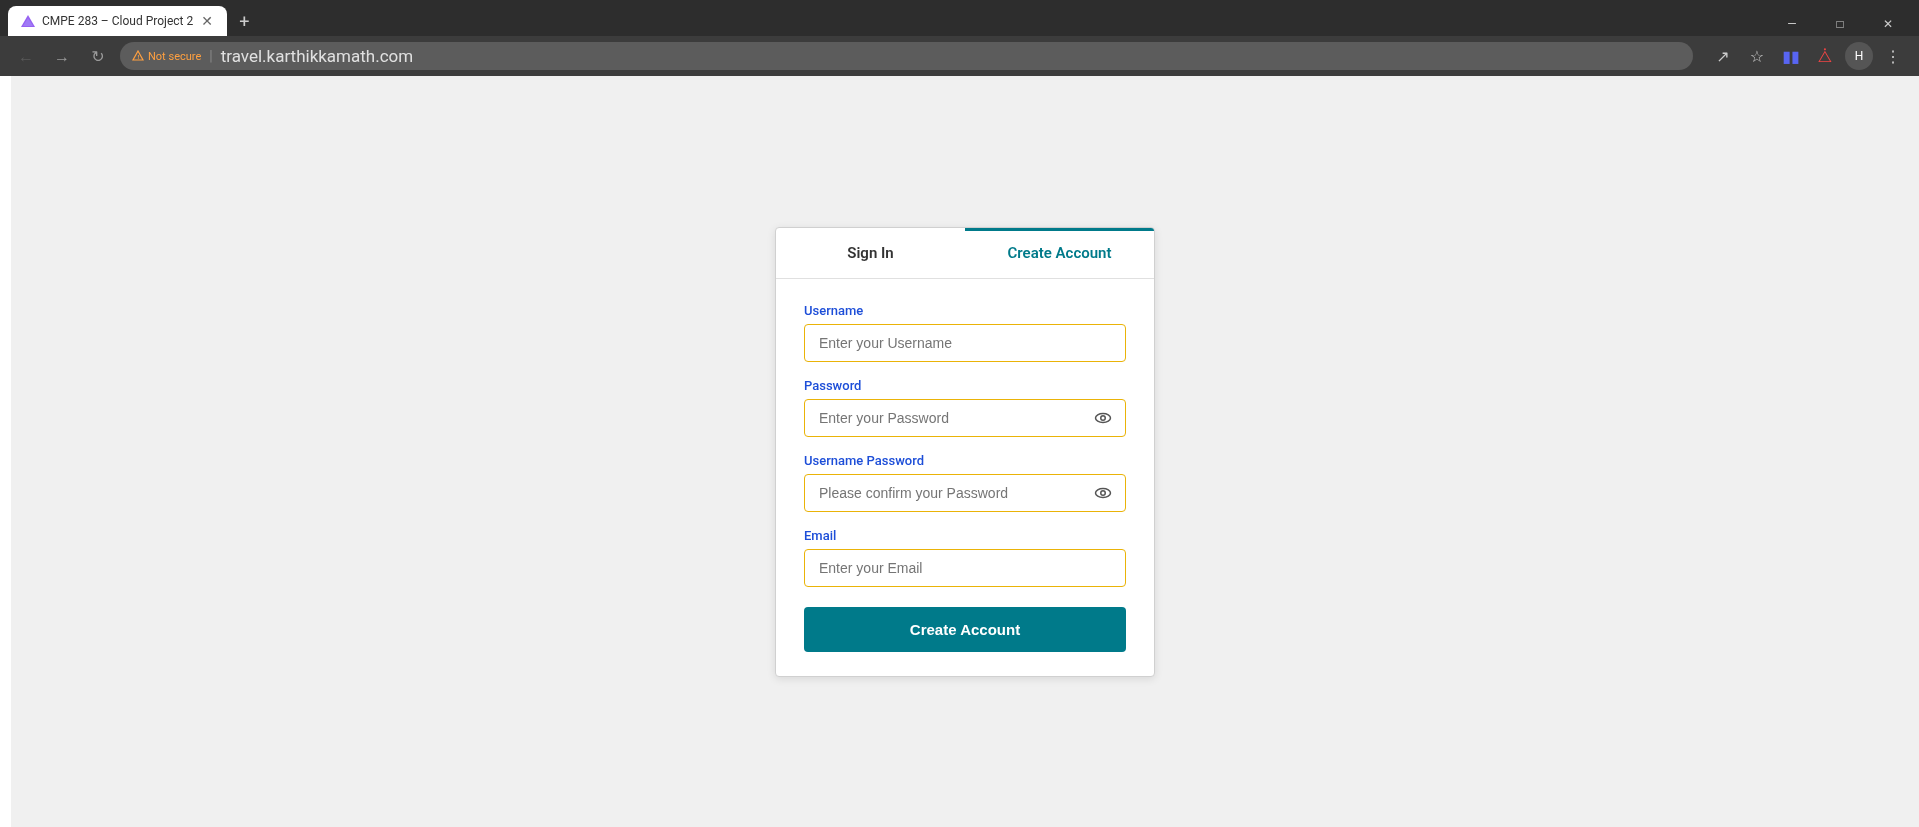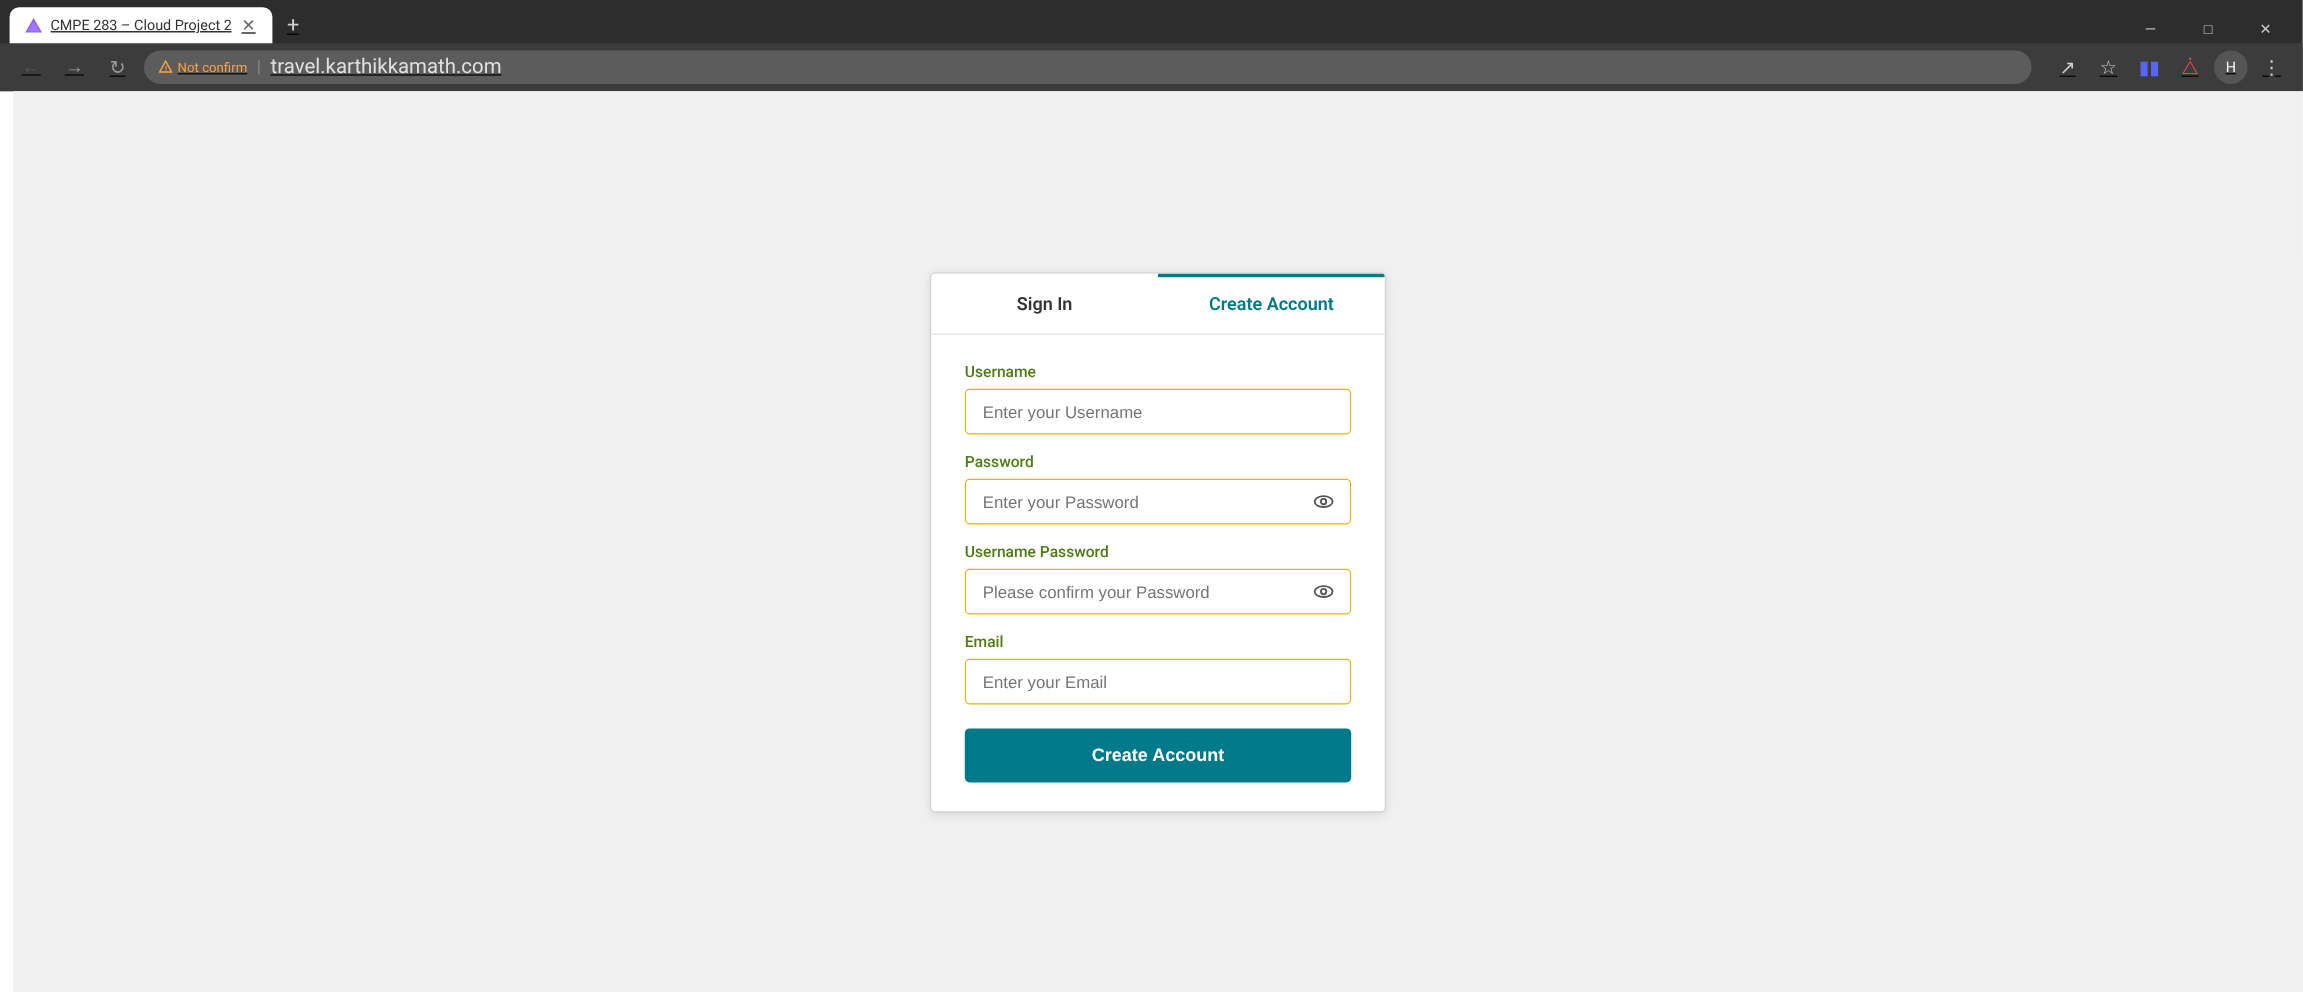--- a/index.html
+++ b/index.html
@@ -12,21 +12,20 @@
       height: 100vh;
       overflow: hidden;
     }
 
     
     .browser-chrome {
       background: #2d2d2d;
       display: flex;
       flex-direction: column;
       flex-shrink: 0;
-      text-decoration: underline;
     }
 
     .tab-bar {
       display: flex;
       align-items: center;
       height: 36px;
       padding: 0 8px;
       gap: 4px;
     }
 
@@ -221,21 +220,21 @@
     }
 
     .form-group {
       display: flex;
       flex-direction: column;
       gap: 6px;
     }
 
     .form-label {
       font-size: 13px;
-      color: #4d7c0f;
+      color: #1d4ed8;
       font-weight: 500;
     }
 
     .input-wrapper {
       position: relative;
       display: flex;
       align-items: center;
     }
 
     .form-input {
@@ -315,21 +314,21 @@
     <div class="nav-btn disabled">←</div>
     <div class="nav-btn">→</div>
     <div class="nav-btn">↻</div>
 
     <div class="address-bar">
       <span class="not-secure">
         <svg width="12" height="12" viewBox="0 0 12 12">
           <polygon points="6,1 11,10 1,10" fill="none" stroke="#ffa040" stroke-width="1.2"></polygon>
           <text x="5.5" y="9" font-size="6" fill="#ffa040" font-weight="bold">!</text>
         </svg>
-        <span>Not confirm</span>
+        <span>Not secure</span>
       </span>
       <span class="divider-bar">|</span>
       <span class="url-text">travel.karthikkamath.com</span>
     </div>
 
     <div class="browser-actions">
       <div class="browser-action-btn">↗</div>
       <div class="browser-action-btn">☆</div>
       <div class="browser-action-btn" style="color:#5865f2;">▮▮</div>
       <div class="browser-action-btn" style="color:#e44;">⧊</div>

